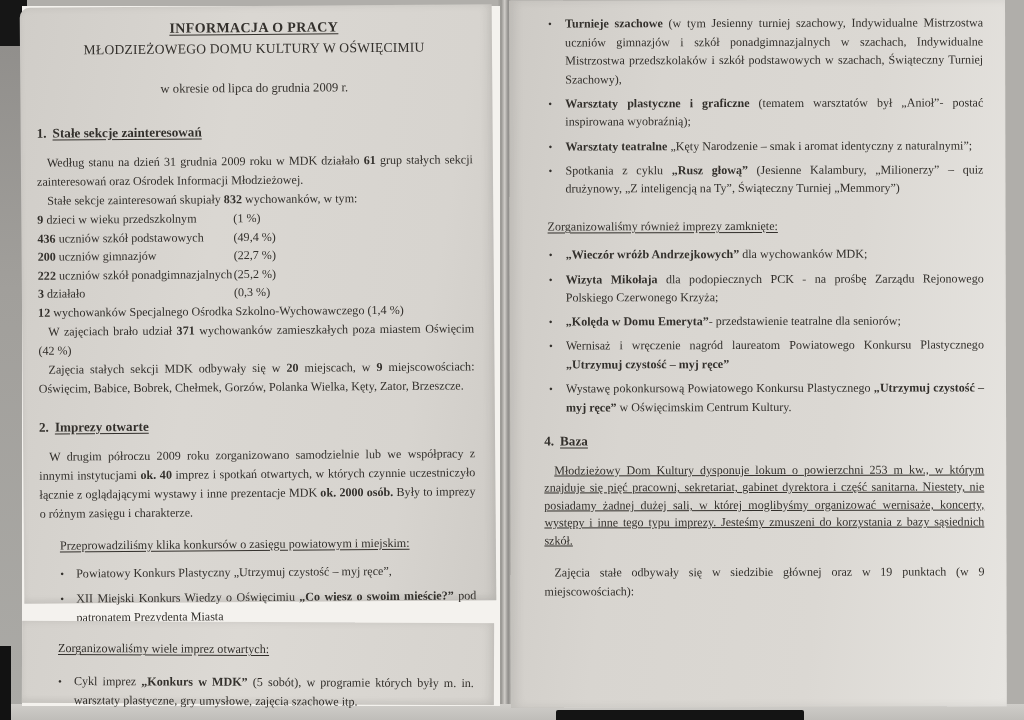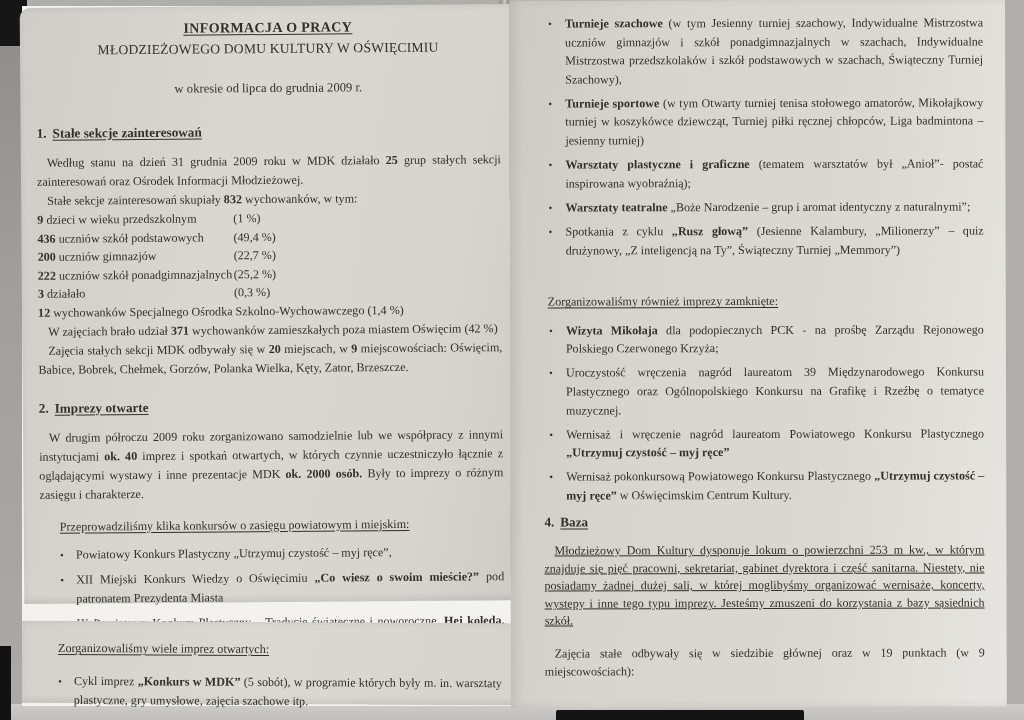--- a/index.html
+++ b/index.html
@@ -14,21 +14,21 @@
     background:linear-gradient(180deg,#8e8c89 0%,#a19f9b 40%,#abaaa6 100%);}
   .bar-topleft{position:absolute;left:0;top:0;width:27px;height:46px;background:#161616;}
   .bar-bottomleft{position:absolute;left:0;top:646px;width:11px;height:74px;background:#121212;}
   .strip-bottom{position:absolute;left:0;top:704px;width:1024px;height:16px;
     background:linear-gradient(180deg,#cfcdc9,#bfbdb9);}
   .bar-bottom{position:absolute;left:556px;top:710px;width:248px;height:10px;background:#141414;border-radius:2px 2px 0 0;}
   .gap-mid{position:absolute;left:497px;top:0;width:14px;height:708px;
     background:linear-gradient(90deg,#b3b1ad 0%,#989692 30%,#cfccc8 55%,#8f8d8a 80%,#b0aeaa 100%);}
   
   .page{position:absolute;font-size:12.1px;line-height:19px;}
-  .page-left{left:22px;top:6px;width:478px;height:700px;background:#f4f2ee;padding-left:28px;}
+  .page-left{left:22px;top:6px;width:478px;height:700px;background:#f4f2ee;}
   .sheet{position:absolute;left:0;right:6px;
     background:linear-gradient(100deg,#d0cdc8 0%,#dad7d2 40%,#d7d4cf 80%,#cecbc6 100%);
     box-shadow:inset -5px 0 9px rgba(0,0,0,.07), inset 0 -3px 7px rgba(0,0,0,.05);}
   .sheet-top{top:0;height:596px;border-radius:10px 0 0 0;padding:12px 20px 0 16px;box-sizing:border-box;}
   .sheet-bottom{top:616px;bottom:2px;padding:14px 20px 0 16px;box-sizing:border-box;
     background:linear-gradient(100deg,#d4d1cc 0%,#dcd9d4 45%,#d6d3ce 100%);}
   .rot-l{transform:rotate(-0.45deg);transform-origin:50% 50%;}
   .rot-l2{transform:rotate(0.3deg);transform-origin:50% 50%;}
   .page-right{left:509px;top:0;width:496px;height:707px;
     background:linear-gradient(97deg,#cdcac5 0%,#d8d5d0 28%,#dbd8d3 65%,#e7e5e1 100%);
@@ -76,21 +76,21 @@
 
   <div class="sheet sheet-top rot-l">
     <div class="center t1">INFORMACJA O PRACY</div>
     <div class="center t2">MŁODZIEŻOWEGO DOMU KULTURY W OŚWIĘCIMIU</div>
     <div class="center subtitle">w okresie od lipca do grudnia 2009 r.</div>
 
     <div class="h">
       <span class="hnum">1.</span><span class="u">Stałe sekcje zainteresowań</span>
     </div>
 
-    <p class="para"><span>Według stanu na dzień 31 grudnia 2009 roku w MDK działało </span><b>25</b><span> grup stałych sekcji zainteresowań oraz Ośrodek Informacji Młodzieżowej.</span></p>
+    <p class="para"><span>Według stanu na dzień 31 grudnia 2009 roku w MDK działało </span><b>61</b><span> grup stałych sekcji zainteresowań oraz Ośrodek Informacji Młodzieżowej.</span></p>
     <p class="tight" style="text-indent:10px;"><span>Stałe sekcje zainteresowań skupiały </span><b>832</b><span> wychowanków, w tym:</span></p>
 
     <div class="stats">
       <div class="stat-row"><span class="num">9</span><span> dzieci w wieku przedszkolnym</span><span class="val">(1 %)</span></div>
       <div class="stat-row"><span class="num">436</span><span> uczniów szkół podstawowych</span><span class="val">(49,4 %)</span></div>
       <div class="stat-row"><span class="num">200</span><span> uczniów gimnazjów</span><span class="val">(22,7 %)</span></div>
       <div class="stat-row"><span class="num">222</span><span> uczniów szkół ponadgimnazjalnych</span><span class="val">(25,2 %)</span></div>
       <div class="stat-row"><span class="num">3</span><span> działało</span><span class="val">(0,3 %)</span></div>
       <div class="stat-row"><span class="num">12</span><span> wychowanków Specjalnego Ośrodka Szkolno-Wychowawczego (1,4 %)</span><span class="val"></span></div>
     </div>
@@ -117,35 +117,35 @@
     <ul class="blist" style="margin-top:14px;">
       <li><span><span>Cykl imprez </span><b>„Konkurs w MDK”</b><span> (5 sobót), w programie których były m. in. warsztaty plastyczne, gry umysłowe, zajęcia szachowe itp.</span></span></li>
     </ul>
   </div>
 </div>
 
 <div class="page page-right">
 
   <ul class="blist">
     <li><span><b>Turnieje szachowe </b><span>(w tym Jesienny turniej szachowy, Indywidualne Mistrzostwa uczniów gimnazjów i szkół ponadgimnazjalnych w szachach, Indywidualne Mistrzostwa przedszkolaków i szkół podstawowych w szachach, Świąteczny Turniej Szachowy),</span></span></li>
-    <li><span><b>Turnieje sportowe </b><span>(w tym Otwarty turniej tenisa stołowego amatorów, Mikołajkowy turniej w koszykówce dziewcząt, Turniej piłki ręcznej chłopców, Liga badmintona – jesienny turniej)</span></span></li>
     <li><span><b>Warsztaty plastyczne i graficzne </b><span>(tematem warsztatów był „Anioł”- postać inspirowana wyobraźnią);</span></span></li>
-    <li><span><b>Warsztaty teatralne </b><span>„Boże Narodzenie – grup i aromat identyczny z naturalnymi”;</span></span></li>
+    <li><span><b>Warsztaty teatralne </b><span>„Kęty Narodzenie – smak i aromat identyczny z naturalnymi”;</span></span></li>
     <li><span><span>Spotkania z cyklu </span><b>„Rusz głową”</b><span> (Jesienne Kalambury, „Milionerzy” – quiz drużynowy, „Z inteligencją na Ty”, Świąteczny Turniej „Memmory”)</span></span></li>
   </ul>
 
-  <p class="lead u" style="margin-top:33px;padding-left:4px;font-family:Liberation Serif, serif;">Zorganizowaliśmy również imprezy zamknięte:</p>
+  <p class="lead u" style="margin-top:19px;padding-left:4px;font-family:Liberation Serif, serif;">Zorganizowaliśmy również imprezy zamknięte:</p>
 
   <ul class="blist" style="margin-top:10px;">
+    <li><span><b>„Wieczór wróżb Andrzejkowych”</b><span> dla wychowanków MDK;</span></span></li>
     <li><span><b>Wizyta Mikołaja</b><span> dla podopiecznych PCK -  na prośbę Zarządu Rejonowego Polskiego Czerwonego Krzyża;</span></span></li>
-    <li><span><span>Uroczystość wręczenia nagród laureatom 39 Międzynarodowego Konkursu Plastycznego oraz Ogólnopolskiego Konkursu na Grafikę i Rzeźbę o tematyce muzycznej.</span></span></li>
+    <li><span><b>„Kolęda w Domu Emeryta”</b><span>- przedstawienie teatralne dla seniorów;</span></span></li>
     <li><span><span>Wernisaż i wręczenie nagród laureatom Powiatowego Konkursu Plastycznego </span><b>„Utrzymuj czystość – myj ręce”</b></span></li>
-    <li><span><span>Wernisaż pokonkursową Powiatowego Konkursu Plastycznego </span><b>„Utrzymuj czystość – myj ręce”</b><span> w Oświęcimskim Centrum Kultury.</span></span></li>
+    <li><span><span>Wystawę pokonkursową Powiatowego Konkursu Plastycznego </span><b>„Utrzymuj czystość – myj ręce”</b><span> w Oświęcimskim Centrum Kultury.</span></span></li>
   </ul>
 
-  <div class="h" style="margin-top:8px;">
+  <div class="h" style="margin-top:16px;">
     <span class="hnum">4.</span><span class="u">Baza</span>
   </div>
 
   <p class="para" style="line-height:17.5px;text-decoration:underline;">Młodzieżowy Dom Kultury dysponuje lokum o powierzchni 253 m kw., w którym znajduje się pięć pracowni, sekretariat, gabinet dyrektora i część sanitarna. Niestety, nie posiadamy żadnej dużej sali, w której moglibyśmy organizować wernisaże, koncerty, występy i inne tego typu imprezy. Jesteśmy zmuszeni do korzystania z bazy sąsiednich szkół.</p>
   <p class="para" style="margin-top:14px;">Zajęcia stałe odbywały się w siedzibie głównej oraz w 19 punktach  (w 9 miejscowościach):</p>
 
 </div>
 
 </body></html>

